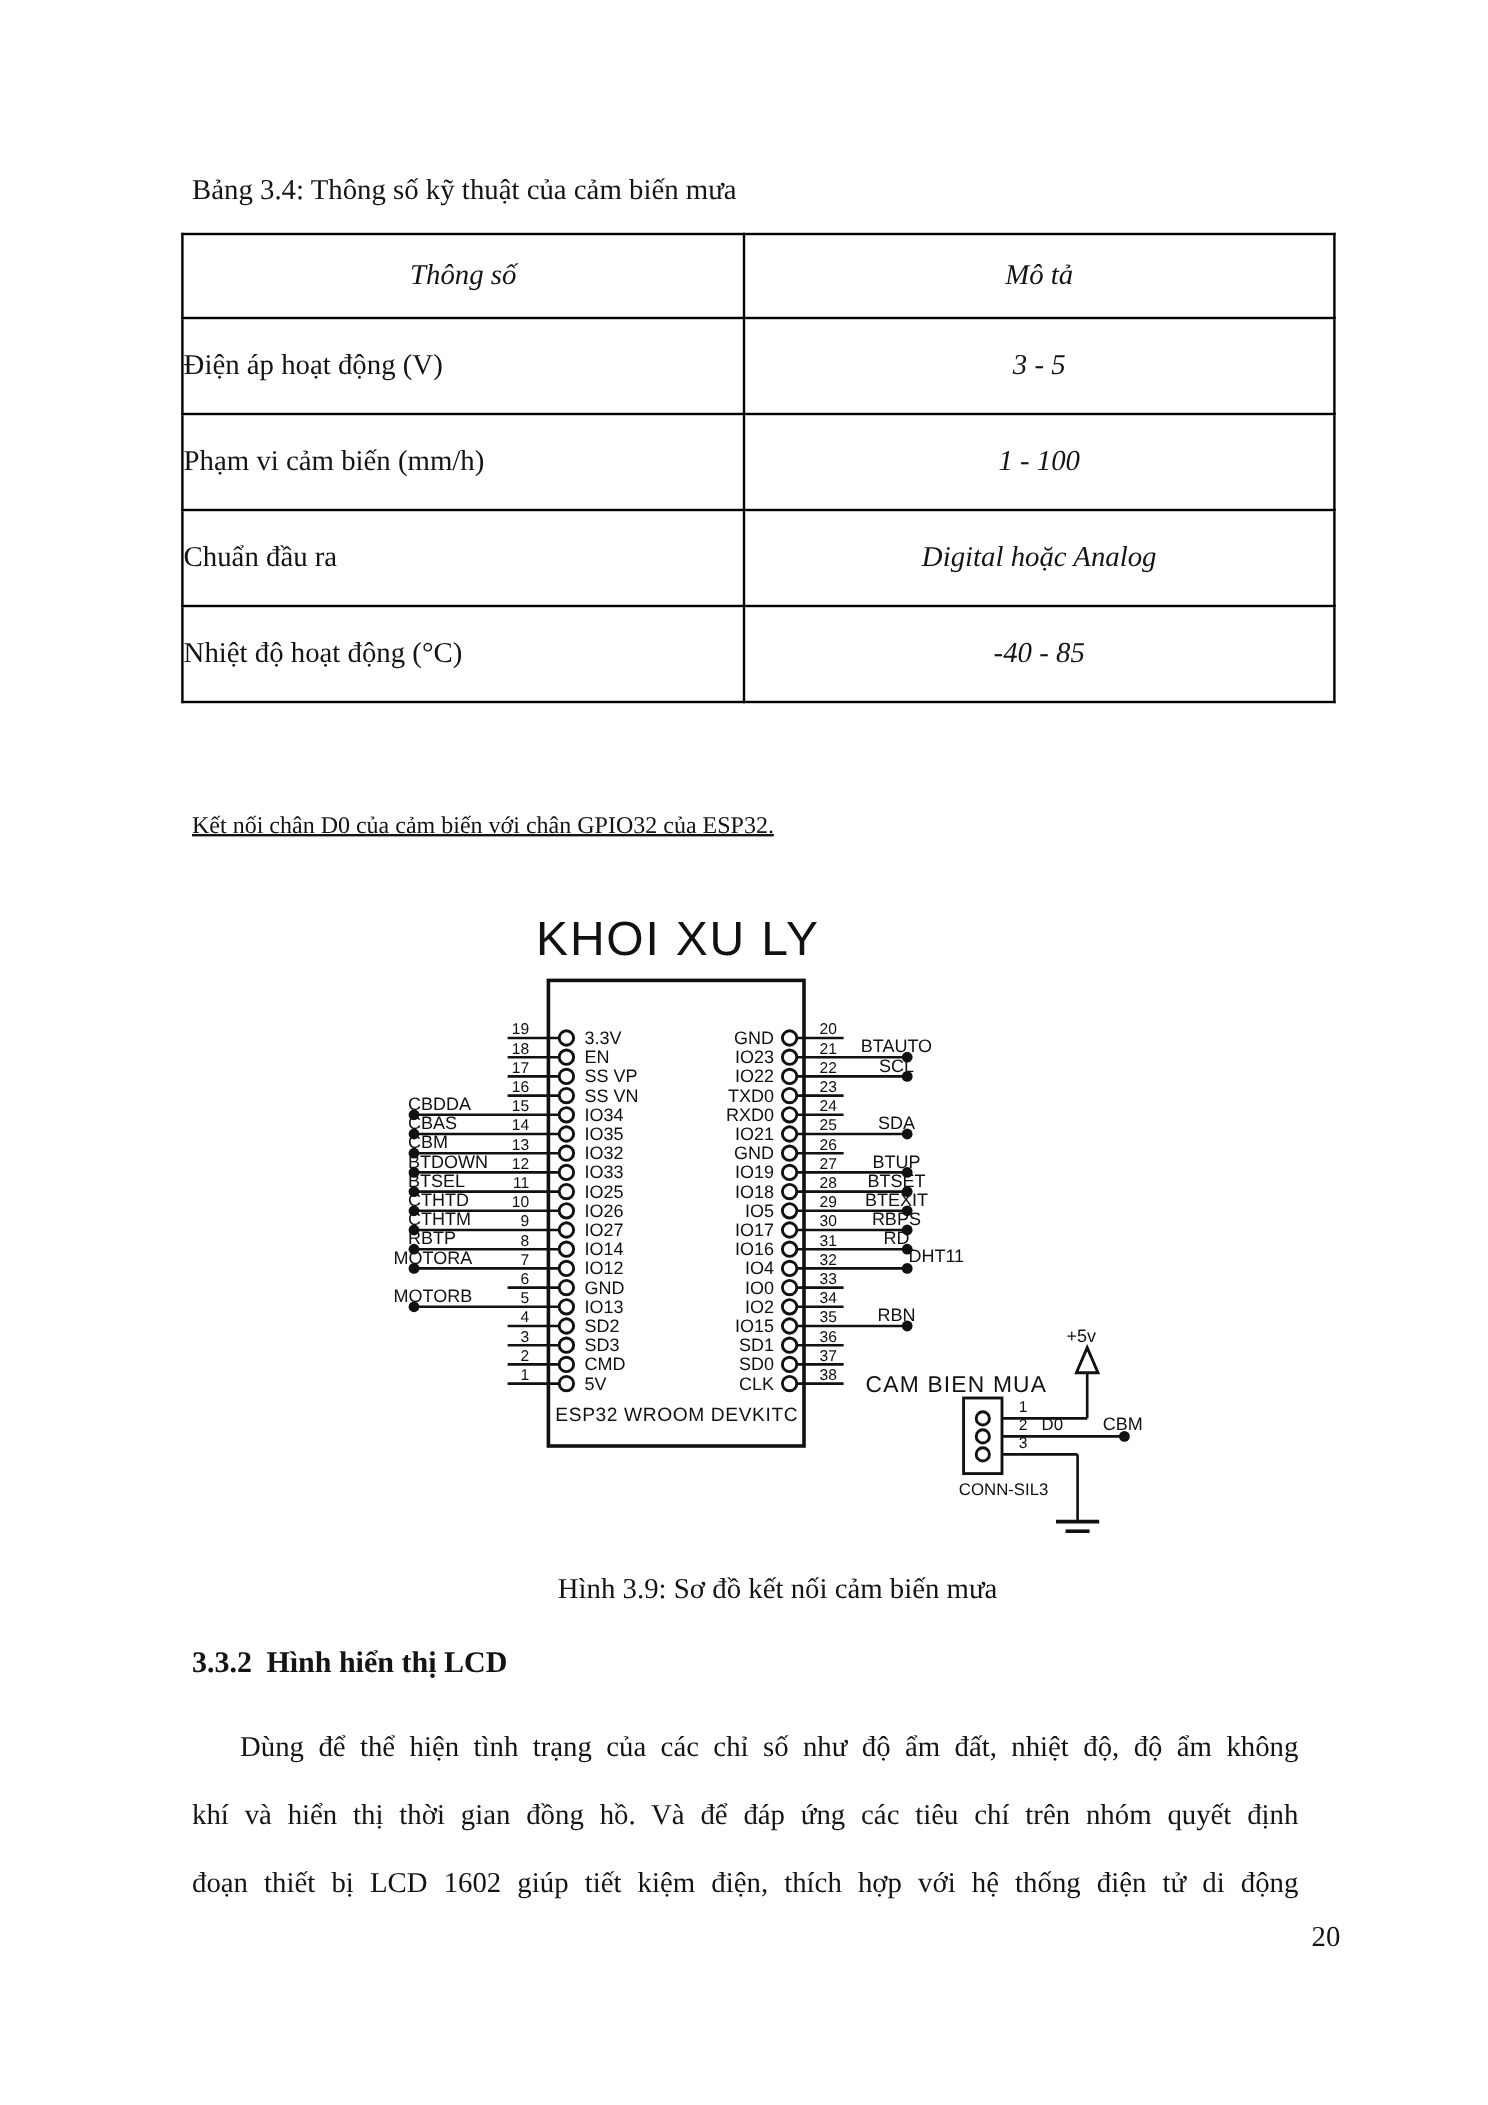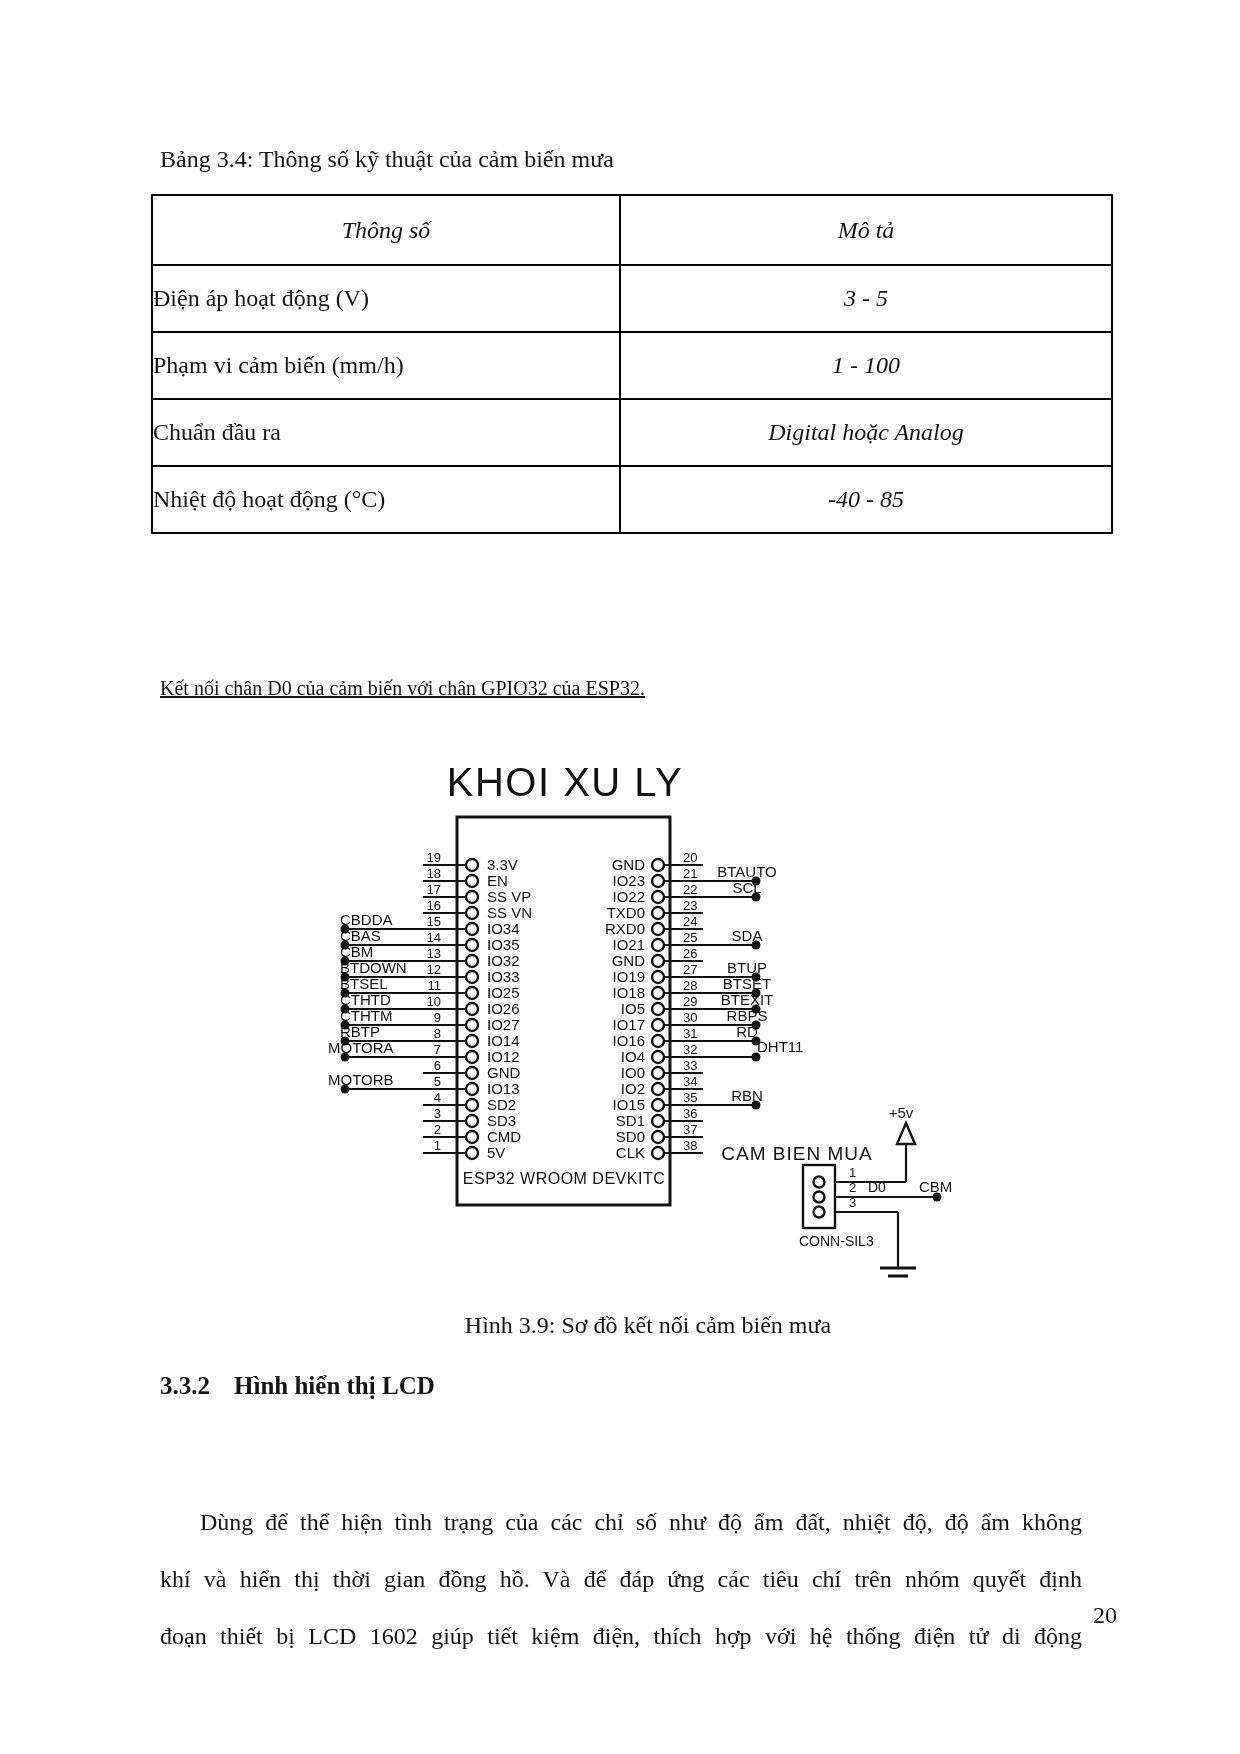--- a/index.html
+++ b/index.html
@@ -13,34 +13,34 @@
   table.spec{
     position:absolute;left:151px;top:194px;width:962px;
     border-collapse:collapse;table-layout:fixed;
   }
   table.spec td,table.spec th{
     border:2px solid #000;font-size:24px;font-weight:normal;
     vertical-align:middle;padding:0;
   }
   table.spec col.c1{width:468px;}
   table.spec thead tr{height:70px;}
-  table.spec tbody tr{height:67px;}
+  table.spec tbody tr{height:80px;}
   td.param{text-align:left;padding-left:13px;}
   th.hdr,td.desc{text-align:center;font-style:italic;}
   
   .note-line{left:160px;top:677px;font-size:20px;white-space:nowrap;text-decoration:underline;}
   
   svg.schematic{position:absolute;left:0;top:740px;}
   svg.schematic text{font-family:"Liberation Sans",sans-serif;fill:#111;}
   svg.schematic line,svg.schematic rect,svg.schematic polygon{stroke:#111;}
   
   .fig-caption{top:1312px;left:648px;transform:translateX(-50%);font-size:24px;white-space:nowrap;}
   .section-heading{left:160px;top:1372px;font-size:25px;font-weight:bold;white-space:nowrap;}
-  .section-heading .num{margin-right:24px;}
-  .body-par{left:160px;top:1494px;width:922px;font-size:24px;}
+  .section-heading .num{margin-right:12px;}
+  .body-par{left:160px;top:1428px;width:922px;font-size:24px;}
   .body-par .pline{
     text-align:justify;text-align-last:justify;line-height:57px;height:57px;
     white-space:normal;
   }
   .body-par .pline.first{text-indent:40px;}
   .page-num{left:1093px;top:1602px;font-size:24px;}
 </style>
 </head>
 <body>
 

